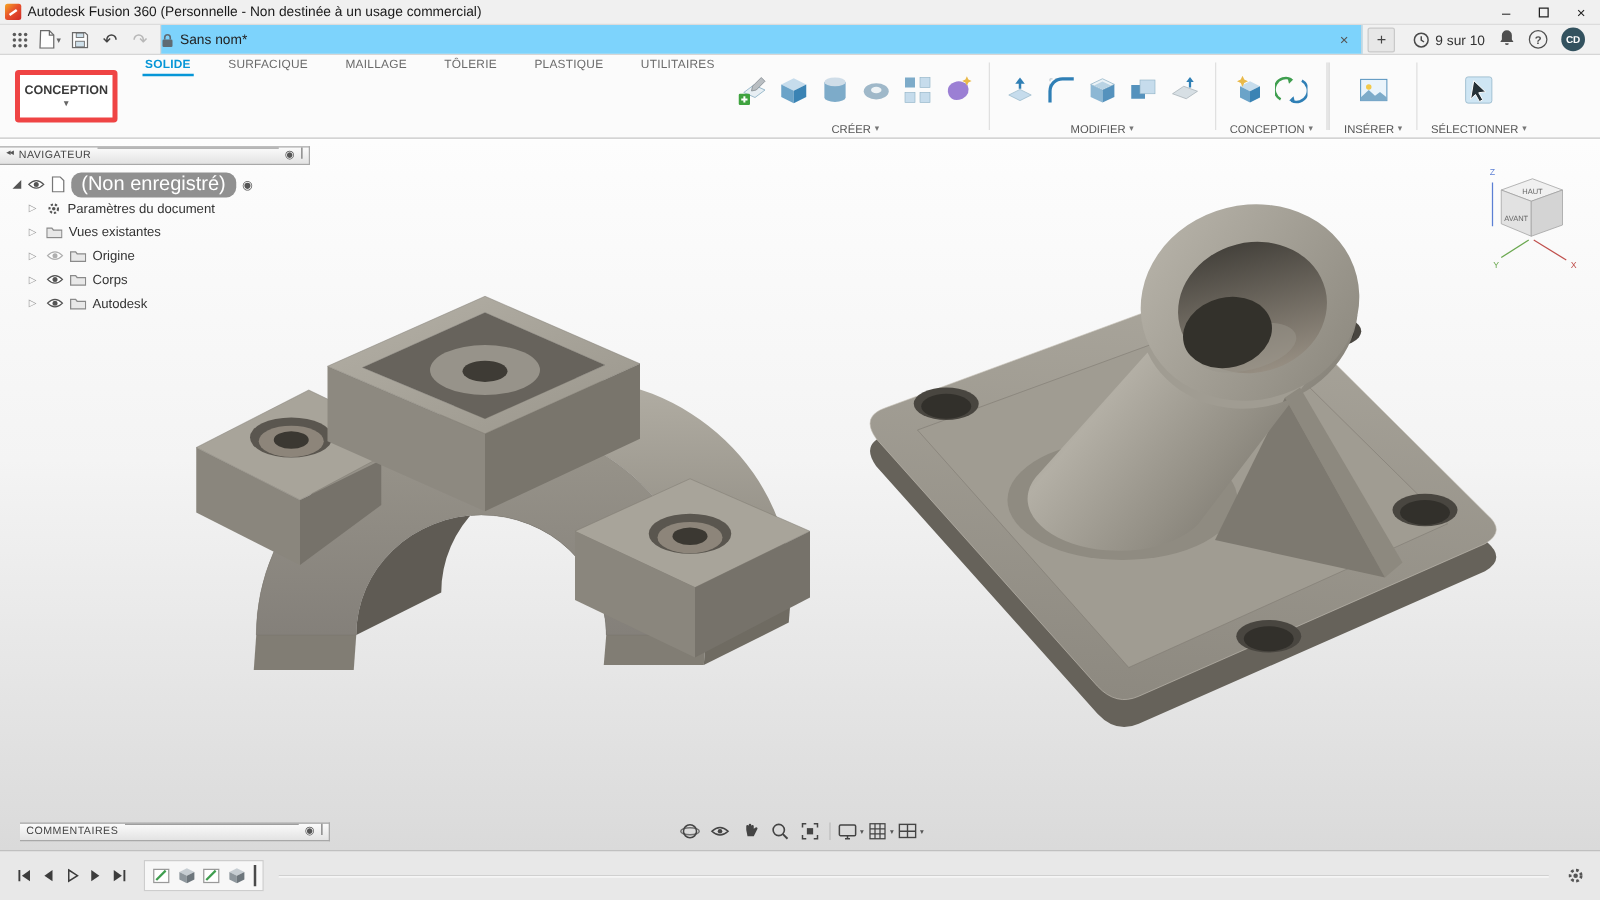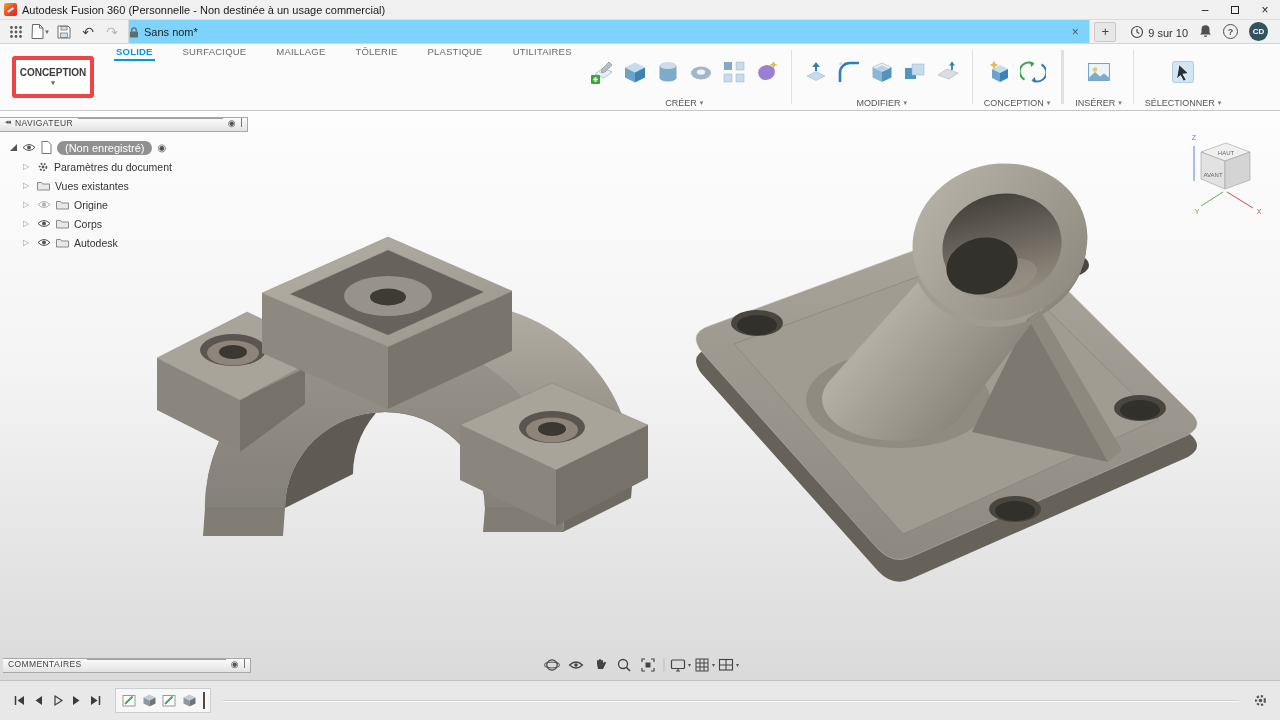--- a/index.html
+++ b/index.html
@@ -49,28 +49,28 @@
   .canvas { position:absolute; top:112px; left:0; right:0; bottom:40px; background:linear-gradient(#fdfdfd 0%, #f4f4f4 45%, #dadada 100%); overflow:hidden; }
   .parts-svg { position:absolute; inset:0; width:100%; height:100%; }
 
   
   .panel-header { position:absolute; width:248px; height:15px; background:linear-gradient(#fbfbfb,#e3e3e3); border:1px solid #a8a8a8; border-left:none; display:flex; align-items:flex-start; gap:5px; padding:0 5px; font-size:8.5px; color:#444; letter-spacing:.4px; }
   .panel-header .hline { flex:1; border-top:1px solid #9e9e9e; height:0; }
   .panel-header .collapse { font-size:7px; color:#555; letter-spacing:-1px; }
   .panel-header .rec { font-size:9px; color:#555; }
   .panel-header .pin { width:1px; height:9px; background:#777; }
   #navigator-header { top:5px; left:0; }
-  #comments-bar { bottom:7px; left:3px; }
+  #comments-bar { bottom:7px; left:16px; }
 
   .tree { position:absolute; top:26px; left:10px; font-size:10.5px; color:#333; }
   .trow { display:flex; align-items:center; height:19px; gap:5px; }
   .trow.child { margin-left:13px; }
   .tri-exp { width:0; height:0; border-bottom:7px solid #555; border-left:7px solid transparent; }
   .chev { font-size:8px; color:#999; width:9px; }
-  .pill { background:#909090; border-radius:8px; color:#fff; padding:1px 8px; font-size:11px; }
+  .pill { background:#909090; border-radius:8px; color:#fff; padding:1px 8px; font-size:16px; }
   .rec-ic { font-size:10px; color:#555; }
   .dim { opacity:.45; }
 
   
   .viewcube { position:absolute; left:1185px; top:14px; width:86px; height:96px; }
 
   
   .view-toolbar { position:absolute; left:50%; transform:translateX(-50%); bottom:4px; display:flex; align-items:center; gap:2px; padding:1px 4px; }
   .vt-btn { height:21px; min-width:22px; display:flex; align-items:center; justify-content:center; gap:1px; border-radius:2px; }
   .vt-btn .caret { font-size:6px; color:#555; }

